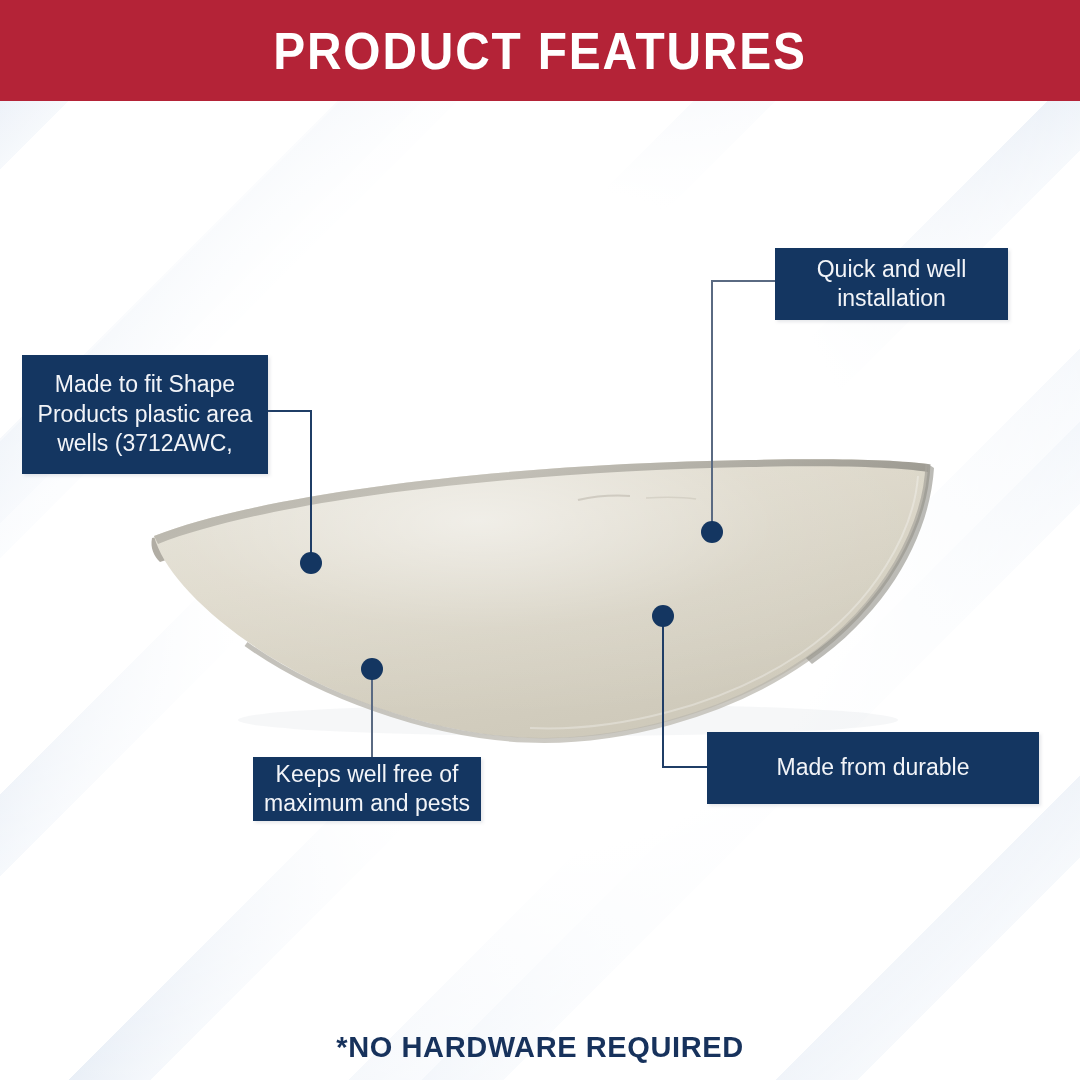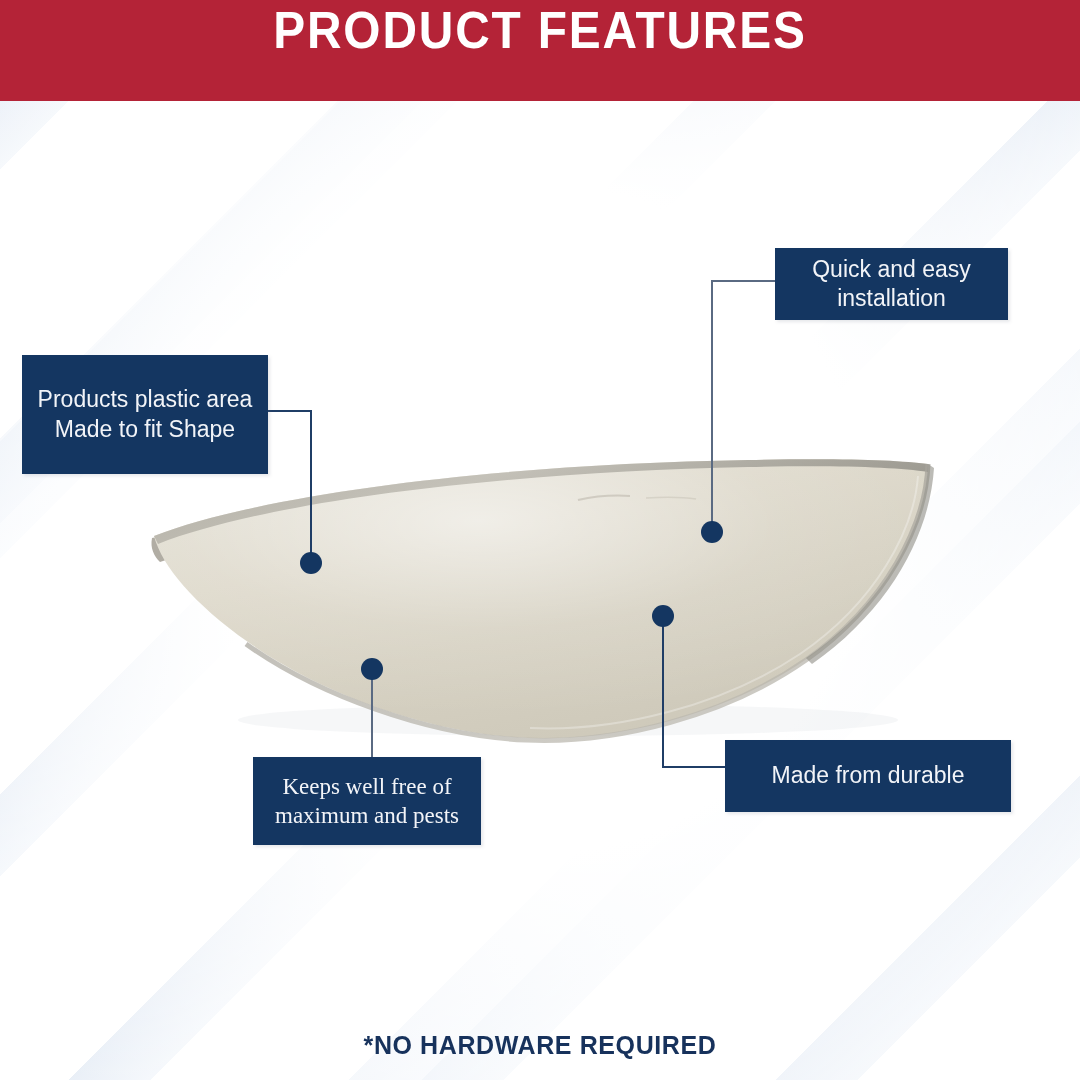--- a/index.html
+++ b/index.html
@@ -52,20 +52,21 @@
   }
 
   
   .header {
     position: absolute;
     left: 0; top: 0;
     width: 1080px;
     height: 101px;
     background: #b42337;
     display: flex;
+    align-items: center;
     justify-content: center;
     z-index: 10;
   }
   .header-title {
     color: #ffffff;
     font-family: "Liberation Sans Narrow", "Liberation Sans", sans-serif;
     font-weight: bold;
     font-size: 52px;
     letter-spacing: 2px;
     transform: scaleX(0.92);
@@ -96,42 +97,42 @@
     line-height: 1.28;
     z-index: 8;
     box-shadow: 2px 2px 3px rgba(120,130,145,0.18);
     box-sizing: border-box;
     padding: 6px 10px;
   }
   .callout span { display: block; }
 
   #callout-install { left: 775px; top: 248px; width: 233px; height: 72px; }
   #callout-fit     { left: 22px;  top: 355px; width: 246px; height: 119px; }
-  #callout-debris  { left: 253px; top: 757px; width: 228px; height: 88px; font-family: Liberation Serif, serif; }
-  #callout-hdpe    { left: 725px; top: 732px; width: 286px; height: 72px; margin-top: 8px; }
+  #callout-debris  { left: 253px; top: 757px; width: 228px; height: 64px; }
+  #callout-hdpe    { left: 707px; top: 732px; width: 332px; height: 72px; }
 
   
   .leaders {
     position: absolute;
     inset: 0;
     z-index: 6;
     pointer-events: none;
   }
 
   
   .footer-note {
     position: absolute;
     left: 0;
     top: 1031px;
     width: 1080px;
     text-align: center;
     color: #17325c;
     font-family: "Liberation Sans", sans-serif;
     font-weight: bold;
-    font-size: 25px;
+    font-size: 29px;
     letter-spacing: 0.6px;
     z-index: 9;
   }
 </style>
 </head>
 <body>
 
 <div id="canvas">
 
   <div class="bg-layer"></div>
@@ -211,29 +212,30 @@
 
     <polyline points="372,672 372,757" fill="none" stroke="#5a6a82" stroke-width="2"></polyline>
     <circle cx="372" cy="669" r="11" fill="#143661"></circle>
 
     <polyline points="663,620 663,767 725,767" fill="none" stroke="#1f3d66" stroke-width="2"></polyline>
     <circle cx="663" cy="616" r="11" fill="#143661"></circle>
   </svg>
 
   <div class="callout" id="callout-install">
     <div>
-      <span>Quick and easy</span>
+      <span>Quick and well</span>
       <span>installation</span>
     </div>
   </div>
 
   <div class="callout" id="callout-fit">
     <div>
+      <span>Made to fit Shape</span>
       <span>Products plastic area</span>
-      <span>Made to fit Shape</span>
+      <span>wells (3712AWC,</span>
     </div>
   </div>
 
   <div class="callout" id="callout-debris">
     <div>
       <span>Keeps well free of</span>
       <span>maximum and pests</span>
     </div>
   </div>
 

